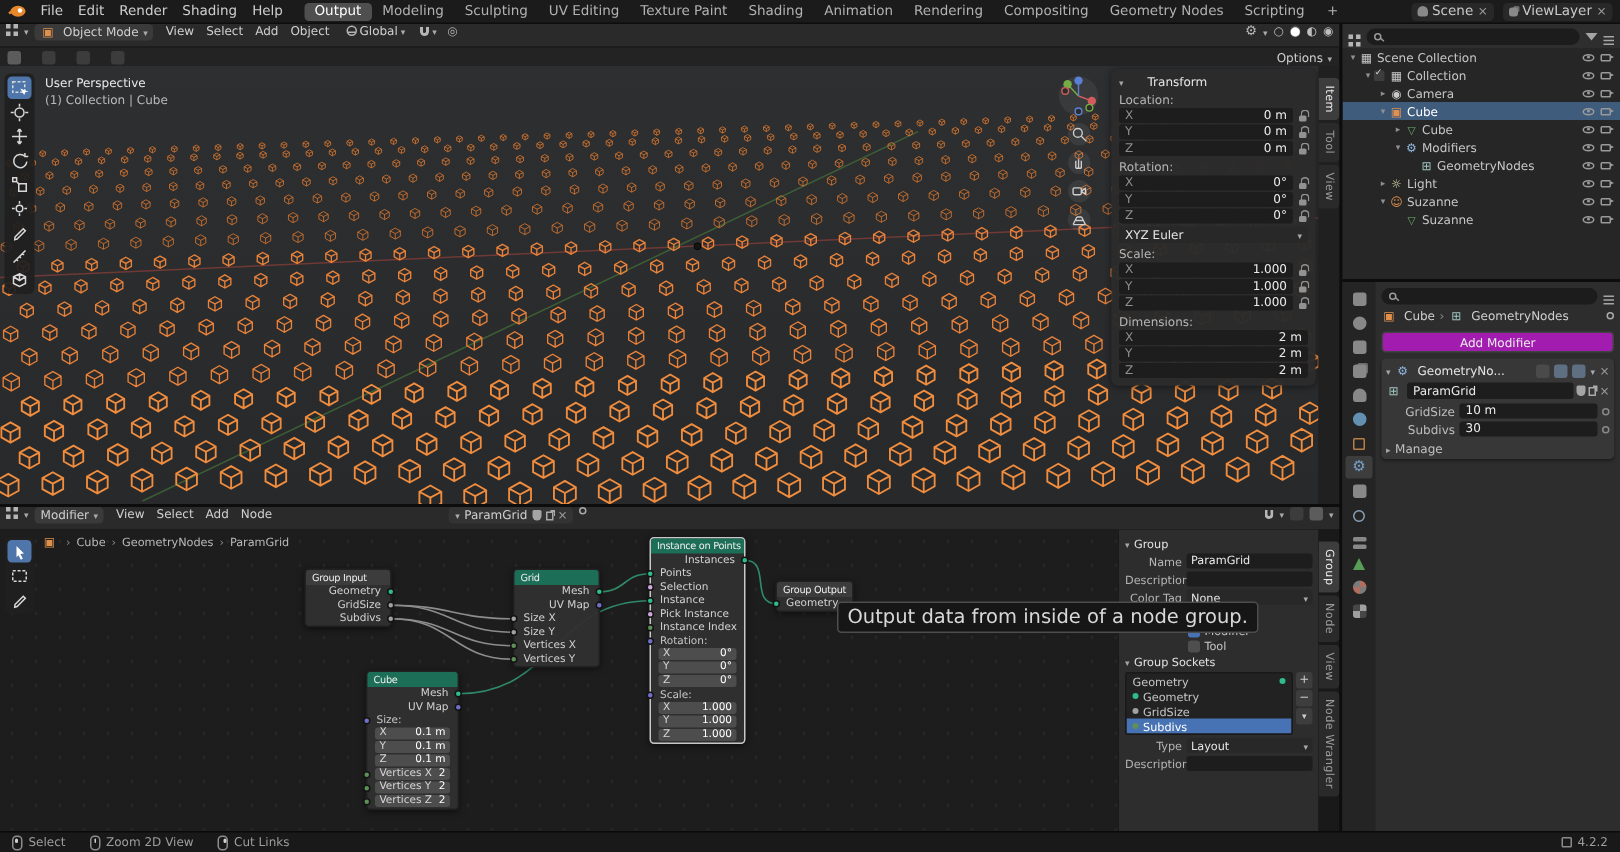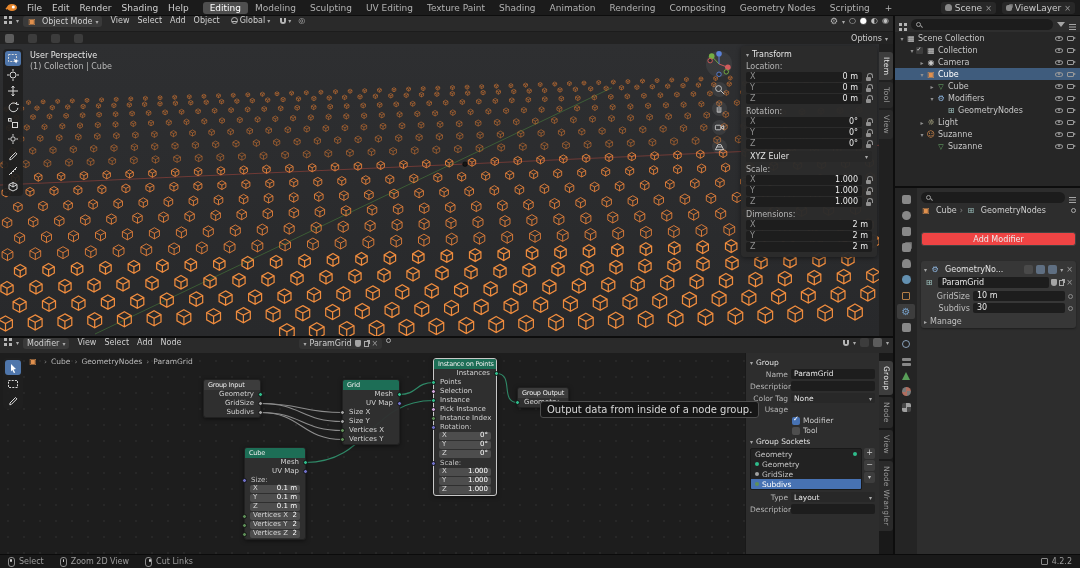--- a/index.html
+++ b/index.html
@@ -48,21 +48,21 @@
   .tbtn{width:16px;height:15px;border-radius:3px;display:flex;align-items:center;justify-content:center}
   .tbtn.active{background:#4f76ab}
   .tbtn svg{stroke:#d8d8d8;fill:none;stroke-width:1}
 
   #vp-gizmos{position:absolute;right:146px;top:6px;display:flex;flex-direction:column;align-items:center;gap:4px;z-index:4}
   .gz-btn{width:15px;height:15px;border-radius:50%;background:rgba(255,255,255,.07);display:flex;align-items:center;justify-content:center}
   .gz-btn svg{stroke:#cfcfcf;fill:none;stroke-width:1}
 
   
   #vp-npanel{position:absolute;top:2px;right:2px;width:136px;background:rgba(43,43,43,.97);border-radius:4px;padding:4px 5px;font-size:8px;color:#c9c9c9;box-shadow:0 1px 5px rgba(0,0,0,.45);z-index:6}
-  .tp-title{display:flex;gap:3px;color:#e6e6e6;margin-bottom:0}
+  .tp-title{display:flex;gap:16px;color:#e6e6e6;margin-bottom:0}
   .tlabel{color:#b5b5b5;margin:3px 0 1px}
   .trow{display:flex;align-items:center;gap:3px;margin-bottom:1px}
   .tfield{flex:1;display:flex;justify-content:space-between;background:#1d1d1d;border-radius:2px;padding:0 4px;height:10px;line-height:10px}
   .taxis{color:#8f8f8f}.tval{color:#ececec}
   .lock{width:7px;height:8px;position:relative;opacity:.75;flex:0 0 7px}
   .lock::before{content:"";position:absolute;left:1px;bottom:0;width:5px;height:4px;background:#b5b5b5;border-radius:1px}
   .lock::after{content:"";position:absolute;left:1.5px;top:0;width:4px;height:4px;border:1px solid #b5b5b5;border-bottom:none;border-radius:3px 3px 0 0}
   .tdrop{background:#282828;border-radius:2px;height:11px;display:flex;justify-content:space-between;align-items:center;padding:0 4px;margin:2px 0;color:#e4e4e4}
 
   .vtabs{display:flex;flex-direction:column;gap:2px;padding-top:8px}
@@ -92,21 +92,21 @@
   .nrow{position:relative;display:flex;align-items:flex-start;height:9px;padding:0 6px;white-space:nowrap}
   .nrow.out{justify-content:flex-end}
   .nrow.lab{color:#c6c6c6}
   .nrow.field,.nrow.fieldin{padding:0 5px}
   .nfield{flex:1;display:flex;justify-content:space-between;background:#4d4d4d;border-radius:2px;height:7.5px;line-height:7.5px;padding:0 3px}
   .fl{color:#d6d6d6}.fv{color:#fff}
   .ndot{position:absolute;width:5px;height:5px;border-radius:50%;border:1px solid #131313;top:2px}
   .ndot.left{left:-3px}.ndot.right{right:-3px}
   .ndot.geo{background:#2fbc8b}.ndot.val{background:#a1a1a1}.ndot.int{background:#5e8f58}
   .ndot.bool{background:#d0a6dc}.ndot.vec{background:#7070c8}
-  #ne-tooltip{position:absolute;left:540px;top:48px;background:#161616;border:1px solid #4d4d4d;border-radius:3px;padding:2px 6px;font-size:10px;color:#d8d8d8;z-index:10;white-space:nowrap}
+  #ne-tooltip{position:absolute;left:558px;top:48px;background:#161616;border:1px solid #4d4d4d;border-radius:3px;padding:2px 6px;font-size:13px;color:#d8d8d8;z-index:10;white-space:nowrap}
 
   
   #ne-npanel{position:absolute;right:0;top:0;bottom:0;width:134px;background:#2d2d2d;border-left:1px solid #191919;padding:3px 4px;font-size:7.5px;color:#c6c6c6;z-index:6;overflow:hidden}
   .np-sect{display:flex;align-items:center;gap:3px;color:#e2e2e2;margin:2px 0}
   .np-row{display:flex;align-items:center;margin-bottom:2px;gap:3px}
   .np-label{width:38px;flex:0 0 38px;text-align:right;color:#b5b5b5}
   .np-field{flex:1;background:#1d1d1d;border-radius:2px;height:10px;line-height:10px;padding:0 3px;color:#e8e8e8;overflow:hidden}
   .np-drop{flex:1;background:#282828;border-radius:2px;height:10px;display:flex;justify-content:space-between;align-items:center;padding:0 3px;color:#e4e4e4}
   .cbrow{display:flex;align-items:center;margin:1px 0 1px 42px;gap:3px}
   .cb{width:8px;height:8px;border-radius:2px;background:#4e4e4e;position:relative;flex:0 0 8px}
@@ -166,21 +166,21 @@
   .pticon.icon-modifiers{background:none}
   .pticon.icon-modifiers::before{content:"⚙";color:#7fb0e0;font-size:10px}
   .pticon.icon-physics{border-radius:50%;border:1.5px solid #9ab6d2;background:none;width:8px;height:8px}
   .pticon.icon-constraints{height:3px;box-shadow:0 5px 0 #9a9a9a;border-radius:1px}
   .pticon.icon-data{width:0;height:0;background:none;border-left:4.5px solid transparent;border-right:4.5px solid transparent;border-bottom:8px solid #62b462;border-radius:0}
   .pticon.icon-material{border-radius:50%;background:conic-gradient(#c97b6a 0 25%,#8a8a8a 25% 50%,#c97b6a 50% 75%,#8a8a8a 75%)}
   .pticon.icon-texture{background:conic-gradient(#b5b5b5 0 25%,#4d4d4d 25% 50%,#b5b5b5 50% 75%,#4d4d4d 75%)}
   #pmain{flex:1;display:flex;flex-direction:column;padding:2px 4px;font-size:8px;color:#c6c6c6;min-width:0}
   .pheader{display:flex;align-items:center;gap:4px;height:14px}
   .pbread{display:flex;align-items:center;gap:3px;height:13px;color:#cfcfcf}
-  .addmod{height:14px;background:#ef4444;border:1px solid #424242;border-radius:3px;color:#ebebeb;display:flex;align-items:center;justify-content:center;margin:15px 0}
+  .addmod{height:14px;background:#a21caf;border:1px solid #424242;border-radius:3px;color:#ebebeb;display:flex;align-items:center;justify-content:center;margin:4px 0}
   .modpanel{background:#373737;border-radius:3px;padding:2px 3px;box-shadow:0 1px 2px rgba(0,0,0,.35)}
   .modhead{display:flex;align-items:center;gap:3px;height:12px}
   .modname{color:#e4e4e4;overflow:hidden;white-space:nowrap;flex:1}
   .mtog{width:9px;height:9px;background:#4a4a4a;border-radius:2px;flex:0 0 9px}
   .mtog.on{background:#5f6f82}
   .treerow{display:flex;align-items:center;gap:2px;margin:2px 0}
   .treefield{flex:1;background:#1d1d1d;border-radius:2px;height:11px;line-height:11px;padding:0 4px;color:#e8e8e8;display:flex;align-items:center;gap:3px}
   .prow{display:flex;align-items:center;gap:3px;height:12px}
   .plabel{width:46px;flex:0 0 46px;text-align:right;color:#bdbdbd}
   .pfield{flex:1;background:#1d1d1d;border-radius:2px;height:10px;line-height:10px;padding:0 4px;color:#ececec}
@@ -231,21 +231,21 @@
         </svg>
     </span>
     <nav id="menubar" style="display:flex">
         <span class="menu">File</span>
         <span class="menu">Edit</span>
         <span class="menu">Render</span>
         <span class="menu">Shading</span>
         <span class="menu">Help</span>
       </nav>
     <nav id="workspaces">
-        <span class="wtab active">Editing</span>
+        <span class="wtab active">Output</span>
         <span class="wtab">Modeling</span>
         <span class="wtab">Sculpting</span>
         <span class="wtab">UV Editing</span>
         <span class="wtab">Texture Paint</span>
         <span class="wtab">Shading</span>
         <span class="wtab">Animation</span>
         <span class="wtab">Rendering</span>
         <span class="wtab">Compositing</span>
         <span class="wtab">Geometry Nodes</span>
         <span class="wtab">Scripting</span>

